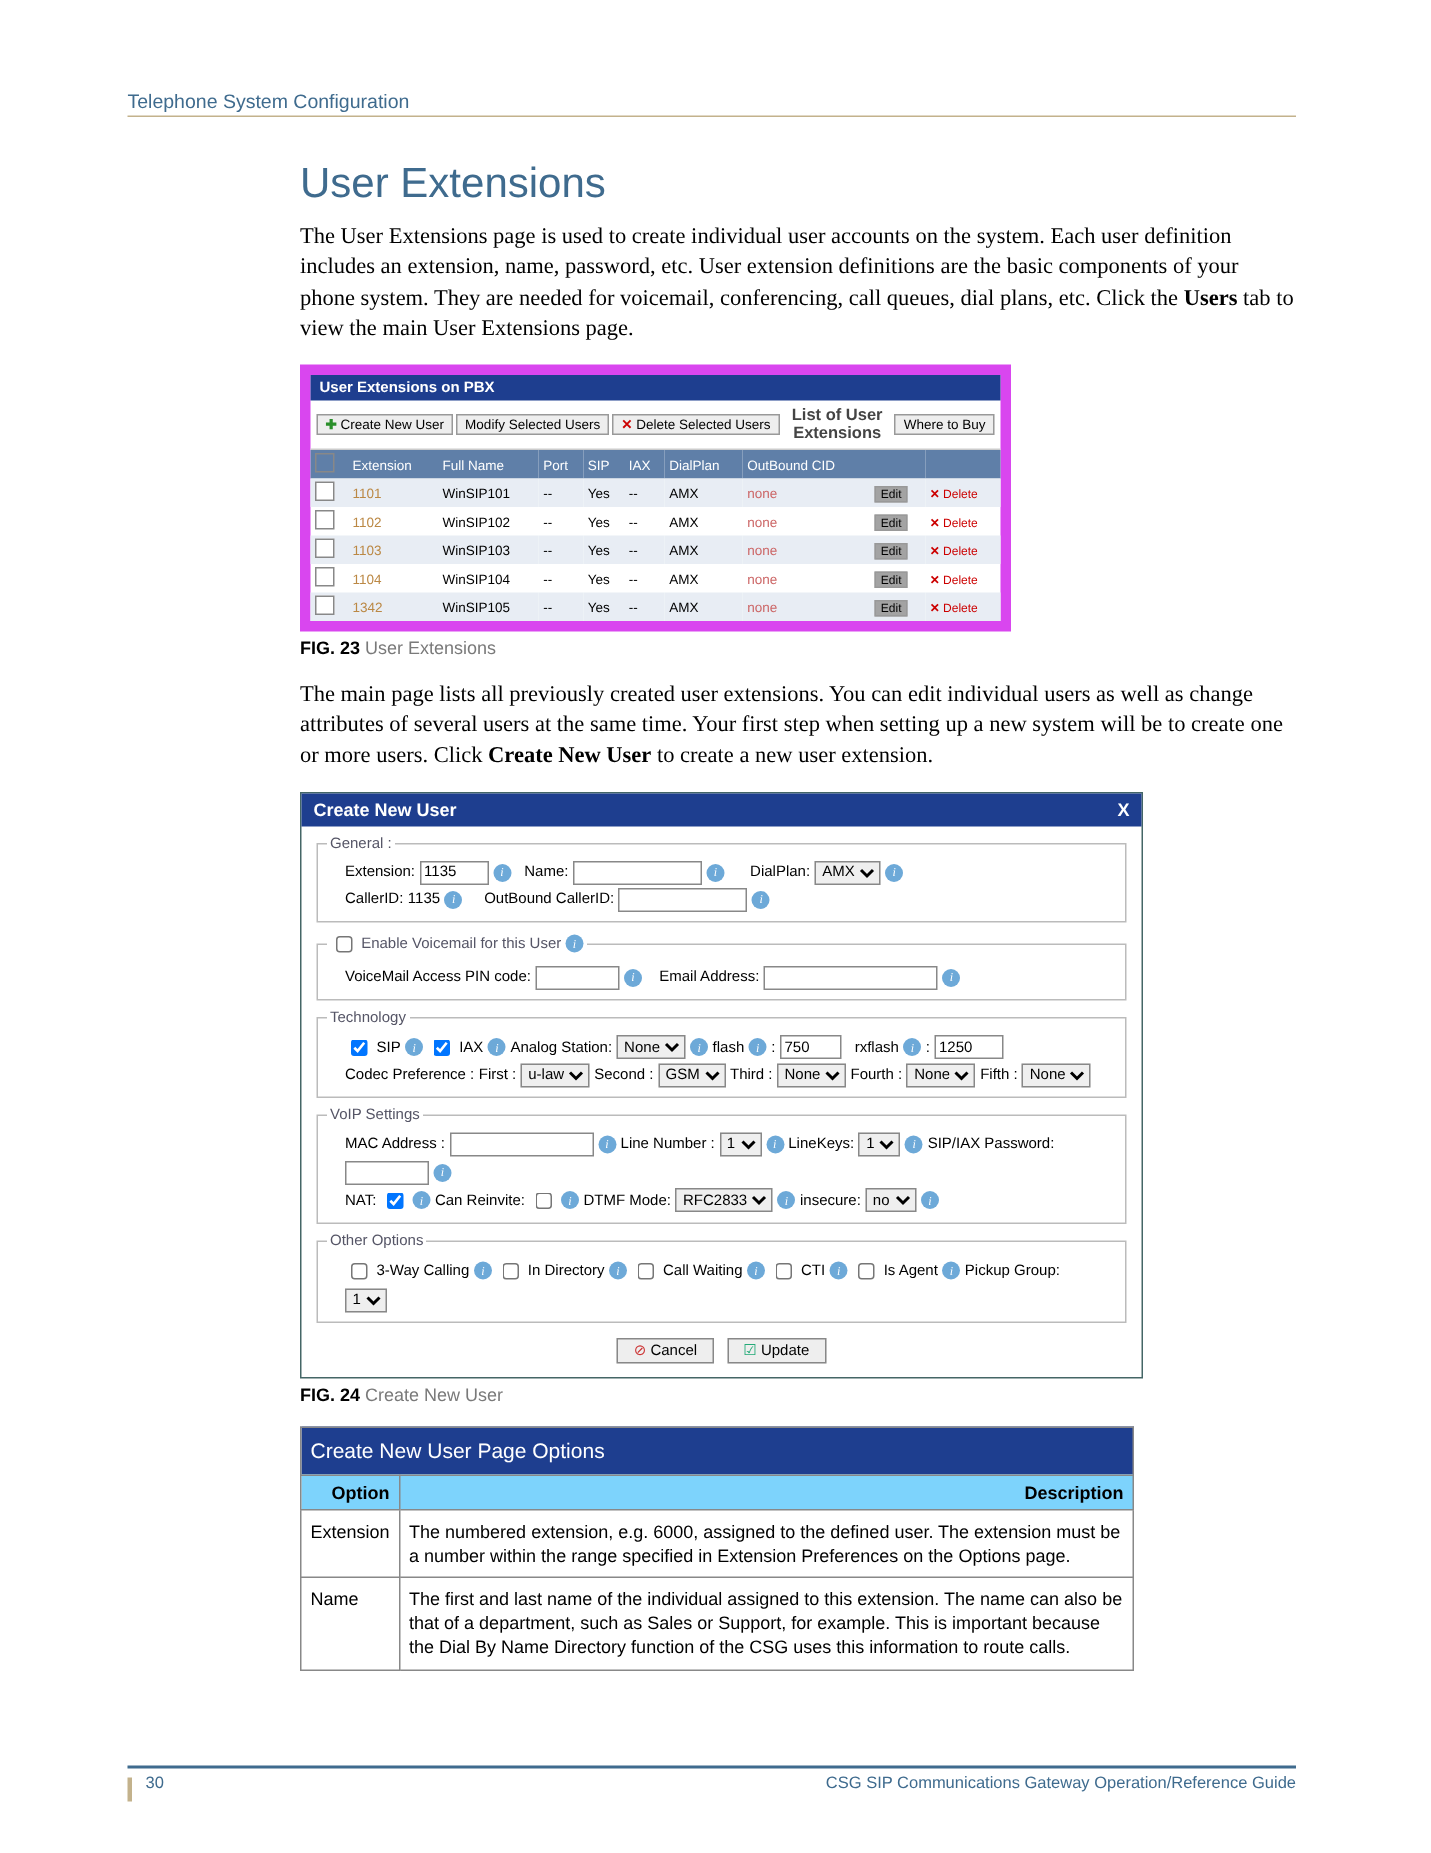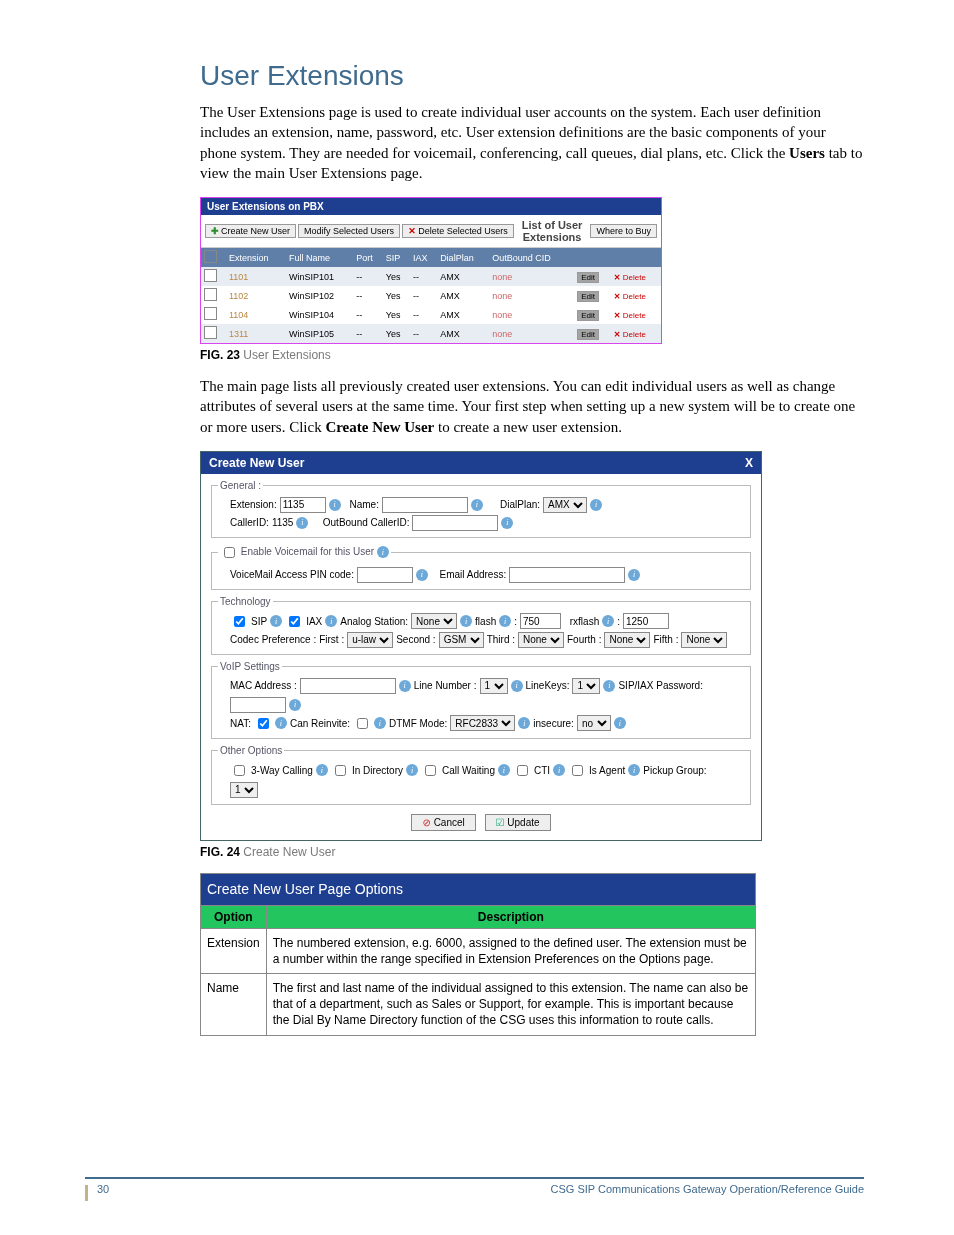--- a/index.html
+++ b/index.html
@@ -6,21 +6,21 @@
 .page{width:954px;height:1235px;margin:0 auto;padding:60px 90px 40px 85px;box-sizing:border-box;position:relative}
 .hdr-line{color:#3f6b8e;font-family:Arial,sans-serif;font-size:13px;border-bottom:1px solid #c3b28c;padding-bottom:2px;margin-bottom:28px}
 h1{font-family:Arial,sans-serif;font-weight:normal;color:#3f6b8e;font-size:28px;margin:0 0 10px;margin-left:115px}
 .body-p{font-size:15px;line-height:1.35;margin:0 0 14px;margin-left:115px}
 .fig{margin-left:115px;margin-bottom:4px}
 .fig-cap{font-family:Arial,sans-serif;font-size:12px;margin-left:115px;margin-bottom:14px}
 .fig-cap b{color:#000}
 .fig-cap span{color:#7a7a7a}
 
 
-.pbx{border:1px solid #d946ef;font-family:Verdana,Arial,sans-serif;font-size:10px;width:460px}
+.pbx{border:7px solid #d946ef;font-family:Verdana,Arial,sans-serif;font-size:10px;width:460px}
 .pbx-title{background:#1e3e8f;color:#fff;padding:3px 6px;font-size:10px;font-weight:bold}
 .pbx-bar{display:flex;align-items:center;padding:4px;gap:2px;border-bottom:1px solid #ccc}
 .btn{border:1px solid #999;padding:1px 5px;font-size:9px;background:#eee;cursor:default}
 .btn .plus{color:#2a8f2a;font-weight:bold}
 .btn .x{color:#c00;font-weight:bold}
 .bar-title{flex:1;text-align:center;font-weight:bold;font-size:11px;color:#444}
 .tbl{width:100%;border-collapse:collapse}
 .tbl th{background:#5f7fa8;color:#fff;font-size:9px;font-weight:normal;padding:2px 3px;text-align:left}
 .tbl td{padding:2px 3px;font-size:9px}
 .tbl tr.alt{background:#e8edf4}
@@ -43,31 +43,32 @@
 .info{display:inline-flex;width:12px;height:12px;border-radius:50%;background:#6da9d8;color:#fff;font-size:8px;align-items:center;justify-content:center;font-family:serif;font-style:italic}
 .cb{width:11px;height:11px;vertical-align:middle}
 .dlg-btns{text-align:center;padding:6px}
 .dbtn{border:1px solid #888;padding:2px 10px;font-size:10px;background:#eee;margin:0 3px}
 .cancel{color:#c33}
 .update{color:#2a7}
 
 
 .opt{border-collapse:collapse;margin-left:115px;width:556px;font-family:Arial,sans-serif;font-size:12px}
 .opt-title{background:#1e3e8f;color:#fff;font-size:14px;padding:5px 8px;text-align:left}
-.opt th{border:1px solid #888;padding:4px 6px;text-align:center;background:#22c55e;border-top:1px solid #888}
+.opt th{border:1px solid #888;padding:4px 6px;text-align:right;background:#7dd3fc;border-top:1px solid #888}
 .opt td{border:1px solid #888;padding:6px;vertical-align:top;line-height:1.35}
 
 .footer{position:absolute;bottom:40px;left:85px;right:90px;border-top:2px solid #3f6b8e;display:flex;justify-content:space-between;font-family:Arial,sans-serif;font-size:11px;color:#3f6b8e;padding-top:4px}
 .footer::before{content:"";position:absolute;left:0;top:6px;bottom:-6px;width:3px;background:#c3b28c}
 .footer .pg{margin-left:12px}
 </style>
 </head>
 <body>
 
 <div class="page">
+<div class="hdr-line">Telephone System Configuration</div>
 
 <h1>User Extensions</h1>
 
 <p class="body-p"><span>The User Extensions page is used to create individual user accounts on the system. Each user definition includes an extension, name, password, etc. User extension definitions are the basic components of your phone system. They are needed for voicemail, conferencing, call queues, dial plans, etc. Click the </span><b>Users</b><span> tab to view the main User Extensions page.</span></p>
 
 <div class="fig">
 <div class="pbx">
 <div class="pbx-title">User Extensions on PBX</div>
 <div class="pbx-bar">
 <span class="btn"><span class="plus">✚ </span><span>Create New User</span></span>
@@ -109,35 +110,47 @@
               <td class="ext">1102</td>
               <td>WinSIP102</td>
               <td>--</td>
               <td>Yes</td>
               <td>--</td>
               <td>AMX</td>
               <td class="none">none</td>
               <td><span class="mini">Edit</span></td>
               <td><span class="del"><span class="x">✕</span> Delete</span></td>
             </tr>
+            <tr class="alt">
+              <td><span class="chk"></span></td>
+              <td class="ext">1103</td>
+              <td>WinSIP103</td>
+              <td>--</td>
+              <td>Yes</td>
+              <td>--</td>
+              <td>AMX</td>
+              <td class="none">none</td>
+              <td><span class="mini">Edit</span></td>
+              <td><span class="del"><span class="x">✕</span> Delete</span></td>
+            </tr>
             <tr>
               <td><span class="chk"></span></td>
               <td class="ext">1104</td>
               <td>WinSIP104</td>
               <td>--</td>
               <td>Yes</td>
               <td>--</td>
               <td>AMX</td>
               <td class="none">none</td>
               <td><span class="mini">Edit</span></td>
               <td><span class="del"><span class="x">✕</span> Delete</span></td>
             </tr>
             <tr class="alt">
               <td><span class="chk"></span></td>
-              <td class="ext">1311</td>
+              <td class="ext">1342</td>
               <td>WinSIP105</td>
               <td>--</td>
               <td>Yes</td>
               <td>--</td>
               <td>AMX</td>
               <td class="none">none</td>
               <td><span class="mini">Edit</span></td>
               <td><span class="del"><span class="x">✕</span> Delete</span></td>
             </tr>
           </tbody>

